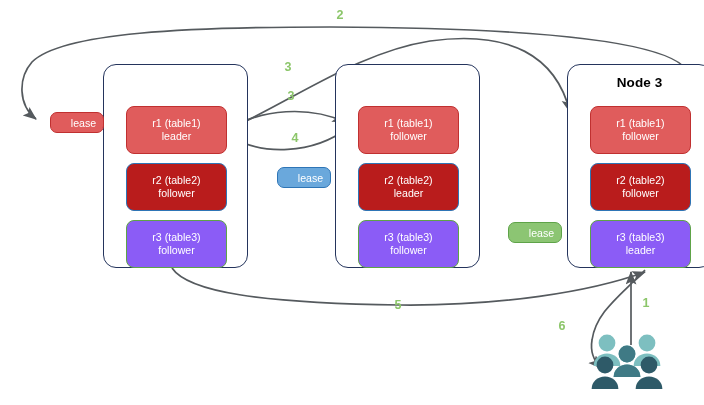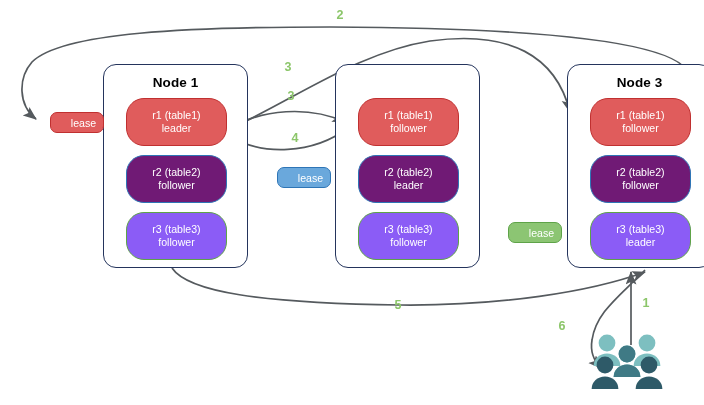--- a/index.html
+++ b/index.html
@@ -37,36 +37,37 @@
     color: #000000;
     margin-top: 10px;
     letter-spacing: .1px;
   }
   .replica {
     box-sizing: border-box;
     position: absolute;
     left: 22px;
     width: 101px;
     height: 48px;
-    border-radius: 18px;
+    border-radius: 8px;
     display: flex;
     flex-direction: column;
     align-items: center;
     justify-content: center;
     font-size: 10.6px;
     color: #ffffff;
     line-height: 13.5px;
     text-align: center;
+    margin-top: 8px;
   }
   .rep-red {
     background: #e05c5c;
     border: 1.6px solid #c03030;
   }
   .rep-blue {
-    background: #701a75;
+    background: #b91c1c;
     border: 1.6px solid #2e75b6;
   }
   .rep-green {
     background: #8b5cf6;
     border: 1.6px solid #5ea348;
   }
   .lease {
     position: absolute;
     box-sizing: border-box;
     border-radius: 7px;
@@ -126,21 +127,20 @@
     <path d="M 348,128 C 312,155 262,155 231,137" fill="none" stroke="#555a5e" stroke-width="1.7" marker-end="url(#arrowhead)"></path>
 
     <path d="M 172,268 C 188,292 260,303 400,305 C 500,306 590,292 645,272" fill="none" stroke="#555a5e" stroke-width="1.7" marker-end="url(#arrowhead)"></path>
 
     <path d="M 631,345 L 631,272" fill="none" stroke="#555a5e" stroke-width="1.7" marker-end="url(#arrowhead)"></path>
 
     <path d="M 645,270 C 620,296 596,312 592,340 C 590,352 595,362 601,368" fill="none" stroke="#555a5e" stroke-width="1.7" marker-end="url(#arrowhead)"></path>
   </svg>
 
   <div class="node" style="left:103px; top:64px; width:145px; height:204px;">
-    <div class="node-title">Node 1</div>
     <div class="replica rep-red" style="top:33px;">
       <span>r1 (table1)</span>
       <span>leader</span>
     </div>
     <div class="replica rep-blue" style="top:90px;">
       <span>r2 (table2)</span>
       <span>follower</span>
     </div>
     <div class="replica rep-green" style="top:147px;">
       <span>r3 (table3)</span>

